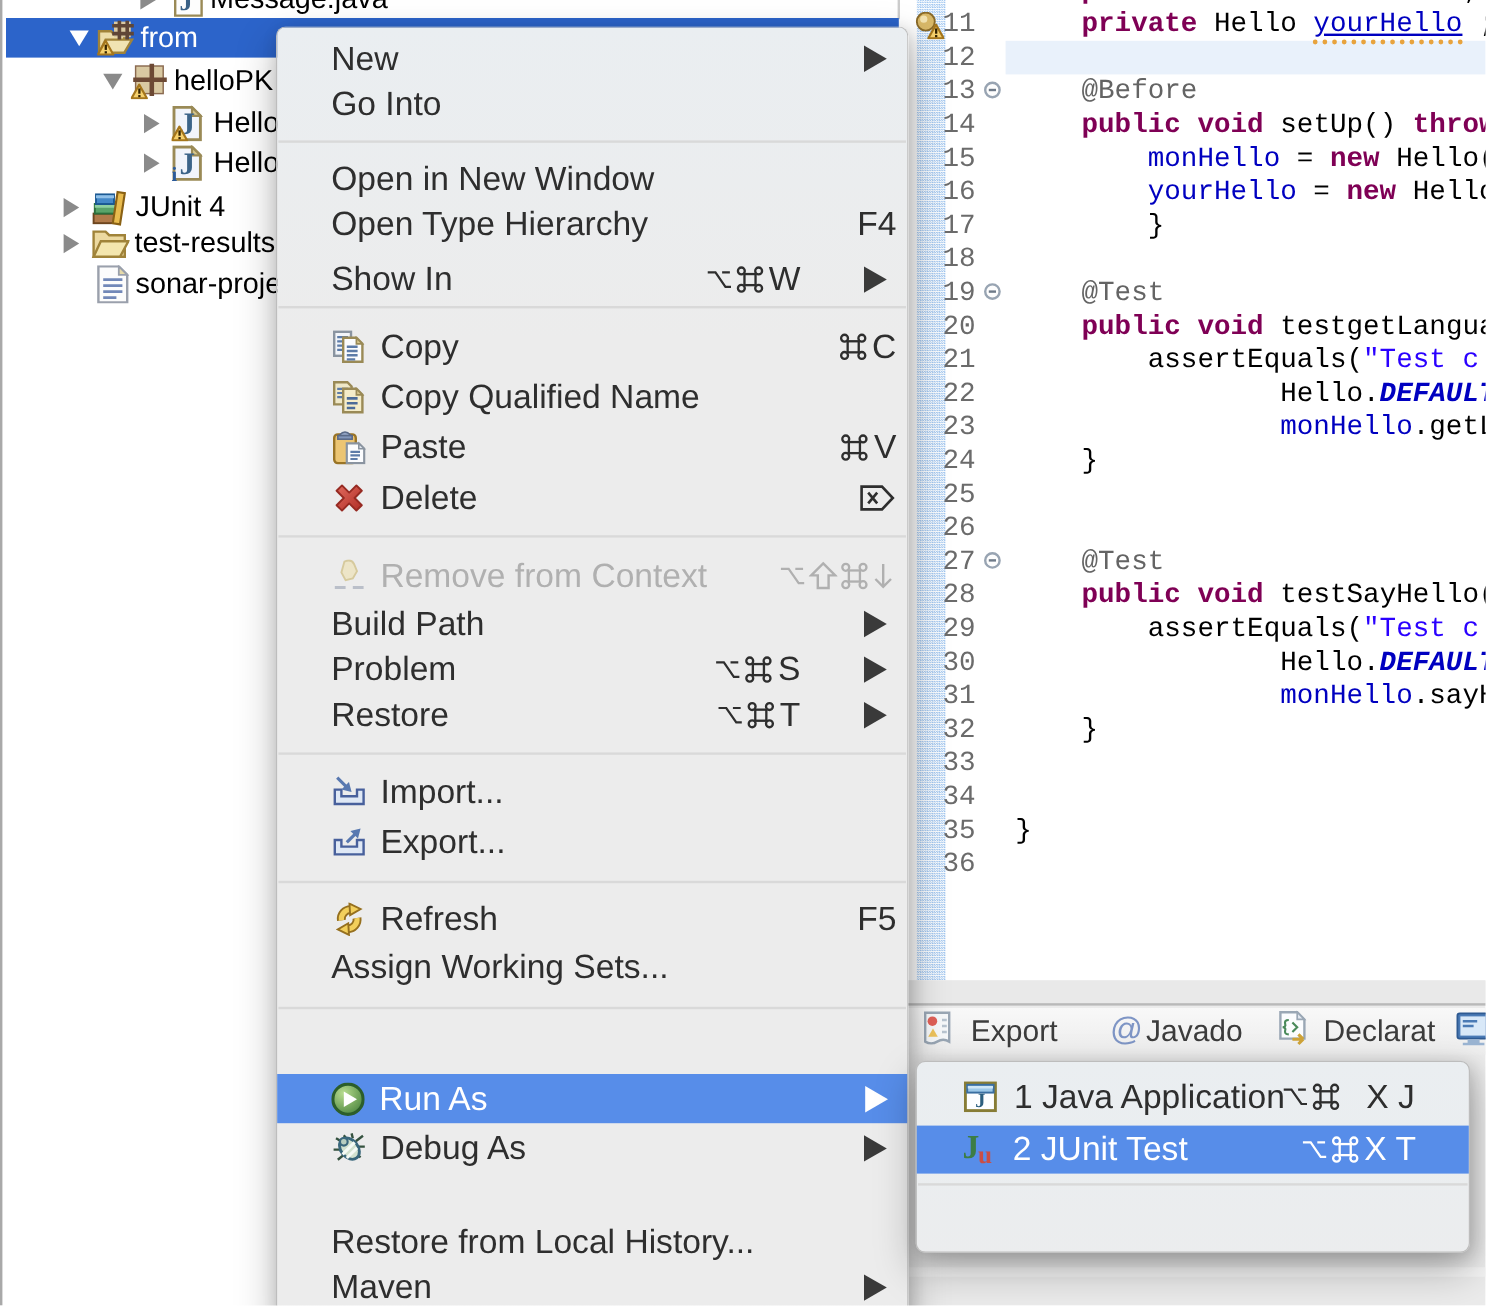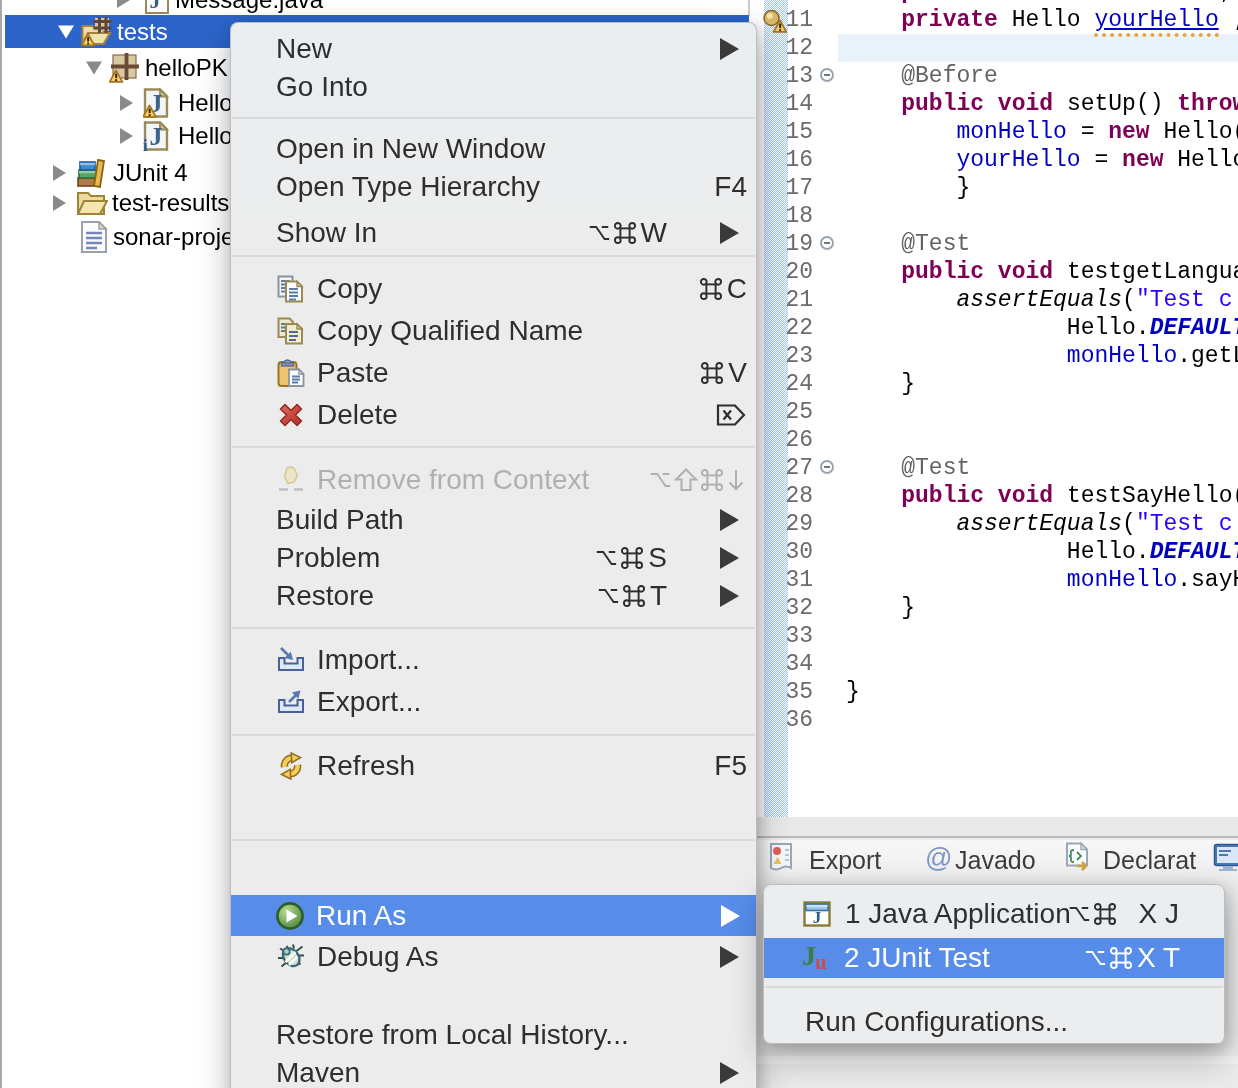--- a/index.html
+++ b/index.html
@@ -28,21 +28,21 @@
 #lnums{position:absolute;left:20px;top:-22px;width:36px;text-align:right;
   font-family:"Liberation Mono",monospace;font-size:23px;line-height:28px;color:#6b6b6b;white-space:pre;}
 #curline{position:absolute;left:81px;top:34px;width:400px;height:28px;background:#e9f1fb;}
 #code{position:absolute;left:89px;top:-22px;font-family:"Liberation Mono",monospace;
   font-size:23px;line-height:28px;color:#000;white-space:pre;}
 .kw{color:#7f0055;font-weight:bold;}
 .st{color:#2a00ff;}
 .fld{color:#0000c0;}
 .gy{color:#646464;}
 .sf{color:#0000c0;font-weight:bold;font-style:italic;}
-.it{font-style:italic;}
+.it{}
 .fold{position:absolute;width:14px;height:14px;border:2px solid #98a4b2;border-radius:50%;
   background:#fdfdfd;left:63px;}
 .fold:after{content:"";position:absolute;left:2px;right:2px;top:4px;height:2px;background:#6e7a88;}
 
 
 #bottom{position:absolute;left:757px;top:817px;width:481px;height:271px;background:#ebebeb;}
 #bband{position:absolute;left:0;top:0;width:481px;height:21px;background:#e9e9e9;border-bottom:2px solid #b9b9b9;}
 #tabbar{position:absolute;left:0;top:23px;width:481px;height:39px;
   background:linear-gradient(#f8f8f8,#ededed);}
 .tablbl{position:absolute;top:50%;transform:translateY(-50%);font-size:25px;color:#3c3c3c;white-space:nowrap;}
@@ -97,21 +97,21 @@
       <rect x="14" y="1" width="14" height="13" fill="#d9c9a2"></rect>
       <g stroke="#5f4636" stroke-width="3">
             <path d="M18.5 0 v16 M25 0 v16 M12.5 4.5 h18 M12.5 11 h18"></path>
           </g>
       <g transform="translate(0 16)">
             <path d="M7 1 L13.4 12.4 H0.6 Z" fill="#f5d06c" stroke="#a5761c" stroke-width="1.8" stroke-linejoin="round"></path>
             <rect x="6.2" y="4.2" width="1.9" height="4.4" fill="#332200"></rect>
             <rect x="6.2" y="9.7" width="1.9" height="1.8" fill="#332200"></rect>
           </g>
     </svg></span>
-    <span class="lbl" style="left:112px">tests</span>
+    <span class="lbl" style="left:112px">from</span>
   </div>
 
   <div class="trow" style="top:51px">
     <span class="tri d" style="left:86px"></span>
     <span class="ticon" style="left:109px"><svg width="30" height="30" viewBox="0 0 30 30">
       <rect x="4" y="2" width="23" height="23" fill="#d9c9a2" stroke="#8a6a50" stroke-width="1.2"></rect>
       <g stroke="#6d4a35" stroke-width="3.8">
             <path d="M17.5 0 v27 M2 13.5 h29"></path>
           </g>
       <g transform="translate(0 16.5)">
@@ -496,20 +496,23 @@
           <path d="M7.5 15 A 7.8 7.8 0 0 1 15.5 6" stroke="#96701f" stroke-width="7.4" fill="none"></path>
           <path d="M7.5 15 A 7.8 7.8 0 0 1 15.5 6" stroke="#f2cf5b" stroke-width="4.2" fill="none"></path>
           <path d="M14.2 1 L23.5 5.5 L14.8 10.6 Z" fill="#f2cf5b" stroke="#96701f" stroke-width="1.6"></path>
           <path d="M20.5 13 A 7.8 7.8 0 0 1 12.5 22" stroke="#96701f" stroke-width="7.4" fill="none"></path>
           <path d="M20.5 13 A 7.8 7.8 0 0 1 12.5 22" stroke="#f2cf5b" stroke-width="4.2" fill="none"></path>
           <path d="M13.8 27 L4.5 22.5 L13.2 17.4 Z" fill="#f2cf5b" stroke="#96701f" stroke-width="1.6"></path>
         </svg></span>
     <span class="lbl2">Refresh</span>
     <span class="sc">F5</span>
     </div>
+  <div class="mi" style="top:764px;height:38px">
+      <span class="lbl">Assign Working Sets...</span>
+    </div>
   <div class="msep" style="top:816px"></div>
   <div class="mi sel" style="top:872px;height:41px">
     <span class="ic"><svg width="28" height="28" viewBox="0 0 28 28">
           <defs>
             <radialGradient id="gr" cx="0.35" cy="0.3" r="0.9">
               <stop offset="0" stop-color="#b8dc90"></stop>
               <stop offset="0.55" stop-color="#74a65c"></stop>
               <stop offset="1" stop-color="#3f7a38"></stop>
             </radialGradient>
           </defs>
@@ -580,16 +583,13 @@
             <circle cx="5.2" cy="5.2" r="3.1"></circle>
             <circle cx="20.8" cy="5.2" r="3.1"></circle>
             <circle cx="5.2" cy="20.8" r="3.1"></circle>
             <circle cx="20.8" cy="20.8" r="3.1"></circle>
           </g>
         </svg>
         <span style="margin-left:3px">X T</span>
       </span>
     </div>
   <div class="msep" style="top:101px"></div>
-  <div class="mi" style="top:117px;height:39px">
-      <span class="lbl" style="left:40px">Run Configurations...</span>
-    </div>
 </div>
 
 </body></html>

